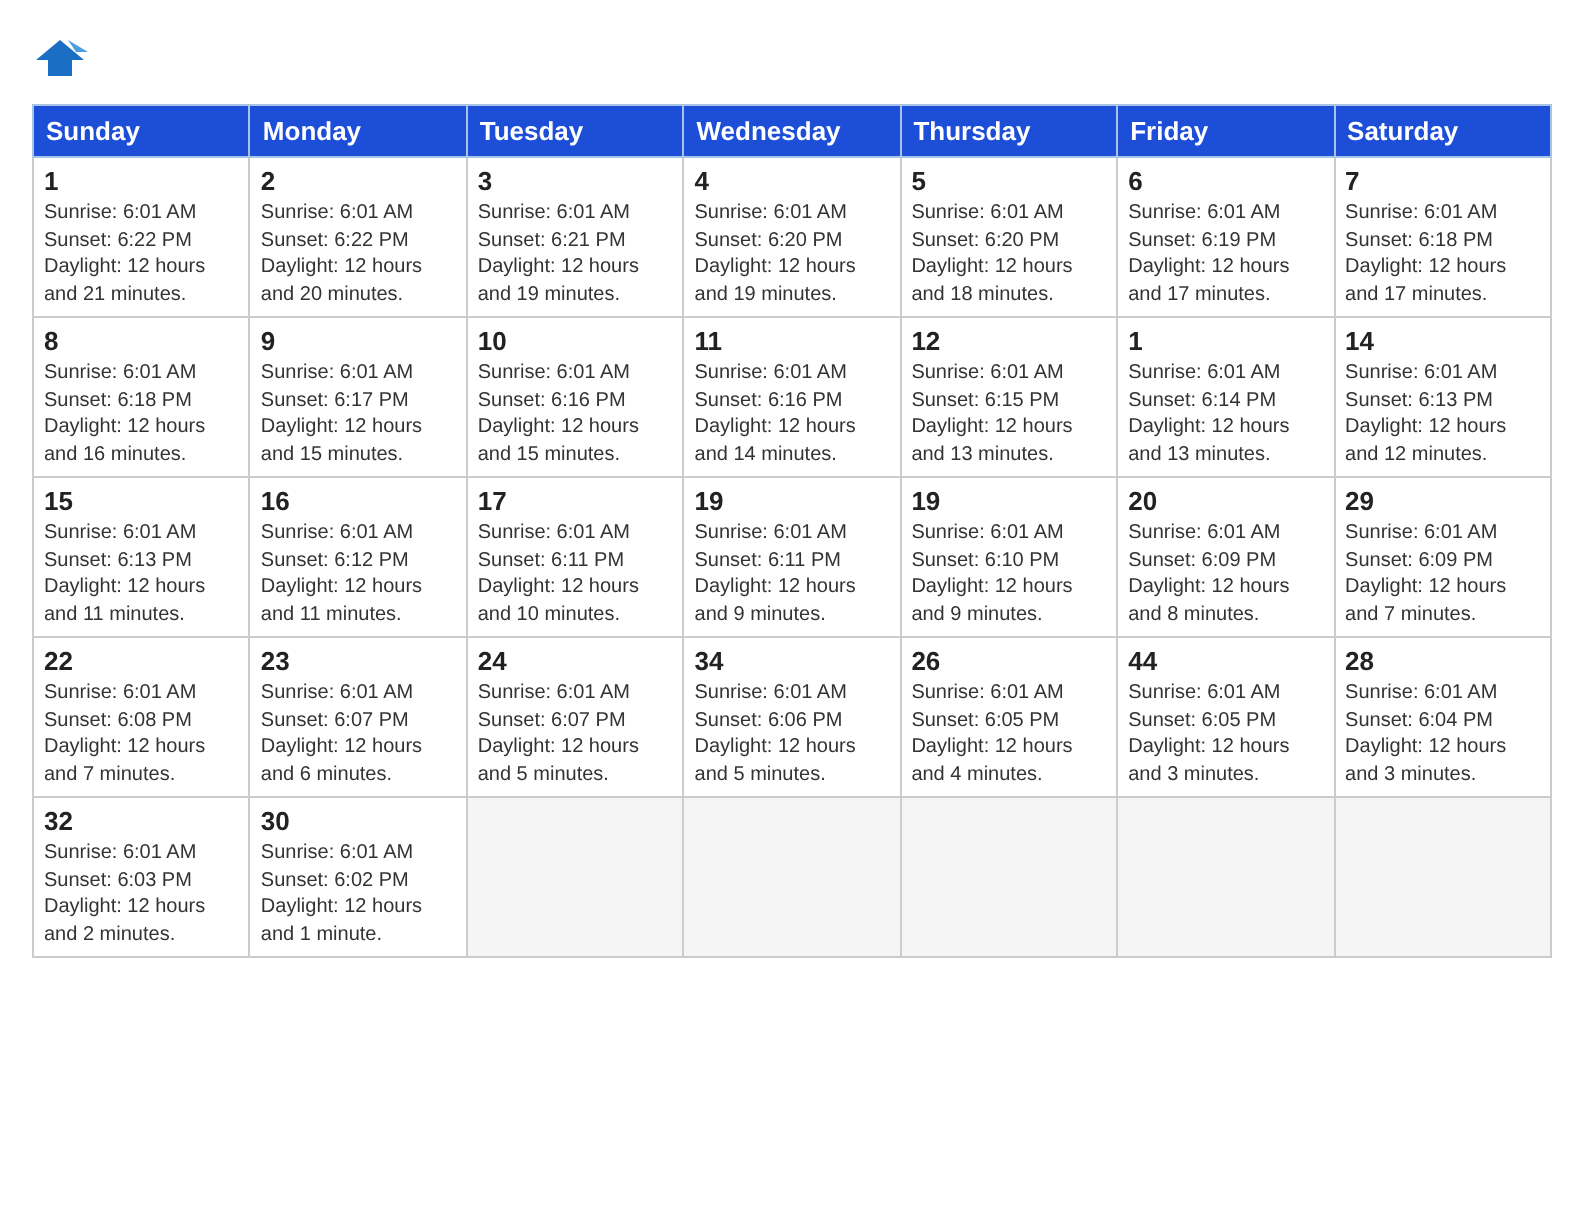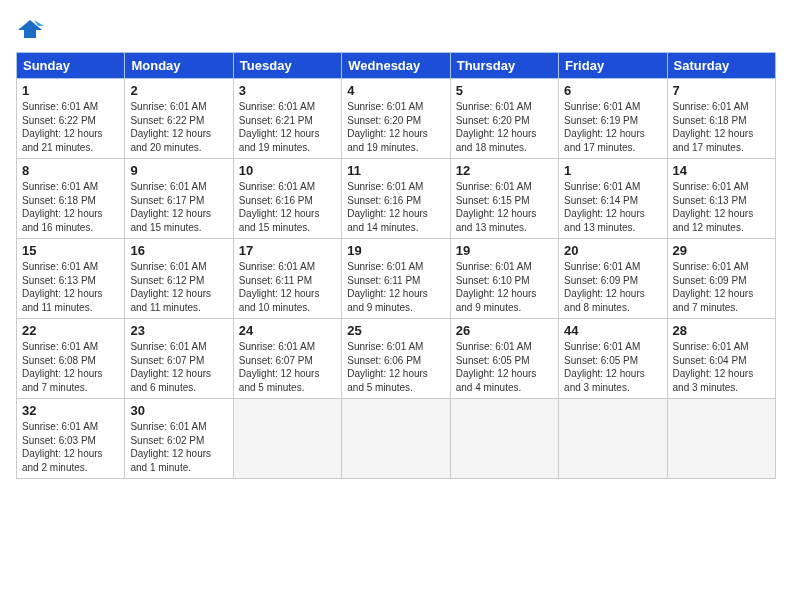--- a/index.html
+++ b/index.html
@@ -333,21 +333,21 @@
         <td>
         <span class="day-num">24</span>
         <div class="day-info">
           Sunrise: 6:01 AM<br>
           Sunset: 6:07 PM<br>
           Daylight: 12 hours<br>
           and 5 minutes.
         </div>
       </td>
         <td>
-        <span class="day-num">25</span>
+        <span class="day-num">34</span>
         <div class="day-info">
           Sunrise: 6:01 AM<br>
           Sunset: 6:06 PM<br>
           Daylight: 12 hours<br>
           and 5 minutes.
         </div>
       </td>
         <td>
         <span class="day-num">26</span>
         <div class="day-info">

